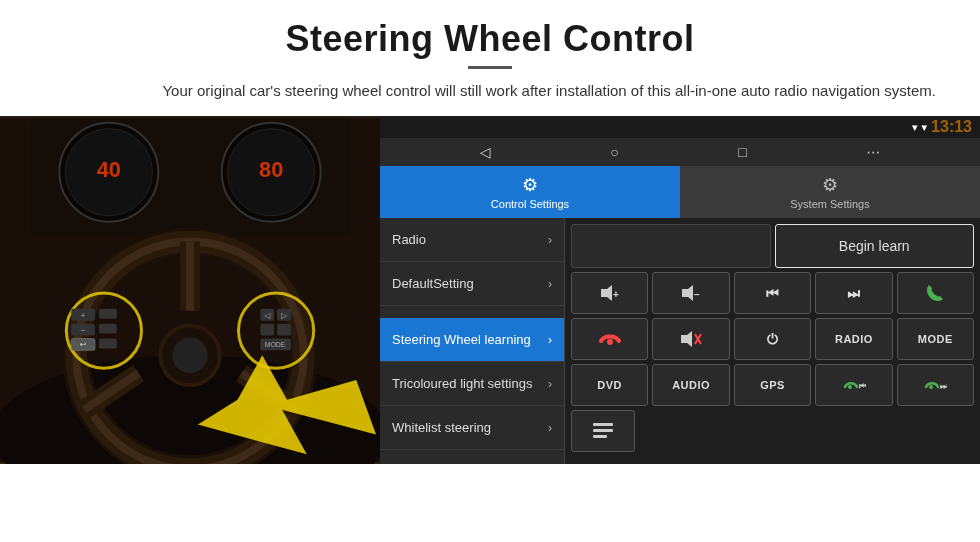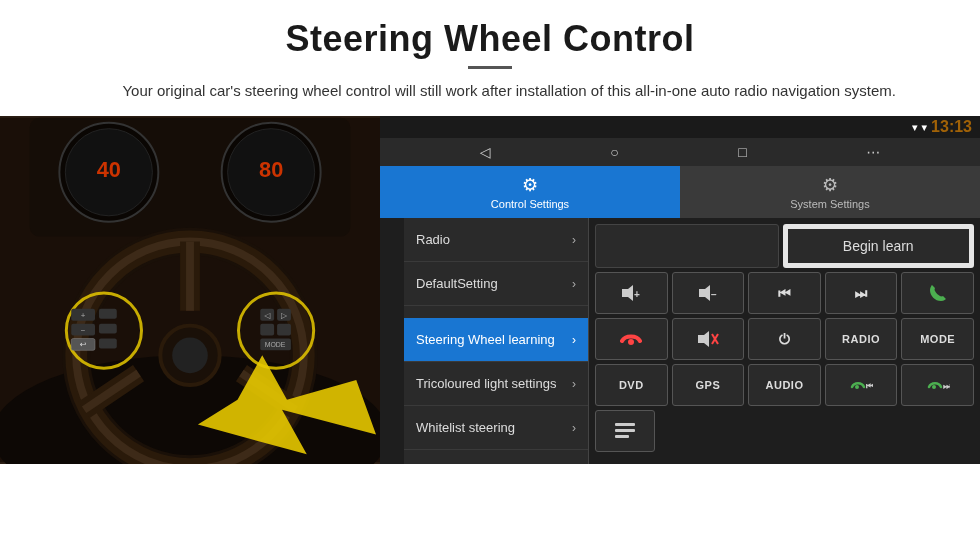--- a/index.html
+++ b/index.html
@@ -7,21 +7,21 @@
       width: 980px;
       height: 542px;
       font-family: Arial, sans-serif;
       background: #fff;
       overflow: hidden;
     }
 
     
     .top-section {
       text-align: center;
-      padding: 18px 84px 14px;
+      padding: 18px 44px 14px;
       background: #fff;
     }
     .main-title {
       font-size: 36px;
       font-weight: 900;
       color: #1a1a1a;
       letter-spacing: 0.5px;
     }
     .title-divider {
       width: 44px;
@@ -129,21 +129,20 @@
     }
     .tab-icon {
       font-size: 18px;
     }
 
     
     .content-area {
       display: flex;
       flex: 1;
       background: #1e1e1e;
-      padding-left: 24px;
     }
 
     
     .left-menu {
       width: 185px;
       background: #2a2a2a;
       border-right: 1px solid #444;
     }
     .menu-item {
       display: flex;
@@ -186,21 +185,21 @@
     }
     .empty-box {
       flex: 1;
       background: #2a2a2a;
       border: 1px solid #444;
       border-radius: 3px;
     }
     .begin-learn-btn {
       flex: 1;
       background: #2a2a2a;
-      border: 5px solid #e5e5e5;
+      border: 1px solid #e5e5e5;
       border-radius: 3px;
       color: #ddd;
       font-size: 14px;
       cursor: pointer;
       display: flex;
       align-items: center;
       justify-content: center;
     }
 
     
@@ -412,22 +411,22 @@
               <line x1="22" y1="4" x2="16" y2="14" stroke="#f44" stroke-width="2"></line>
             </svg>
           </button>
           <button class="ctrl-btn">⏻</button>
           <button class="ctrl-btn text-label">RADIO</button>
           <button class="ctrl-btn text-label">MODE</button>
         </div>
 
         <div class="btn-row">
           <button class="ctrl-btn text-label">DVD</button>
+          <button class="ctrl-btn text-label">AUDIO</button>
           <button class="ctrl-btn text-label">GPS</button>
-          <button class="ctrl-btn text-label">AUDIO</button>
           <button class="ctrl-btn">
             <svg width="24" height="18" viewBox="0 0 24 18">
               <path d="M3 11 C5 6 13 6 15 11" fill="none" stroke="#4caf50" stroke-width="2.5" stroke-linecap="round"></path>
               <rect x="6" y="9" width="4" height="4" rx="2" fill="#4caf50"></rect>
               <text x="17" y="13" font-size="9" fill="#ccc">⏮</text>
             </svg>
           </button>
           <button class="ctrl-btn">
             <svg width="24" height="18" viewBox="0 0 24 18">
               <path d="M3 11 C5 6 13 6 15 11" fill="none" stroke="#4caf50" stroke-width="2.5" stroke-linecap="round"></path>

